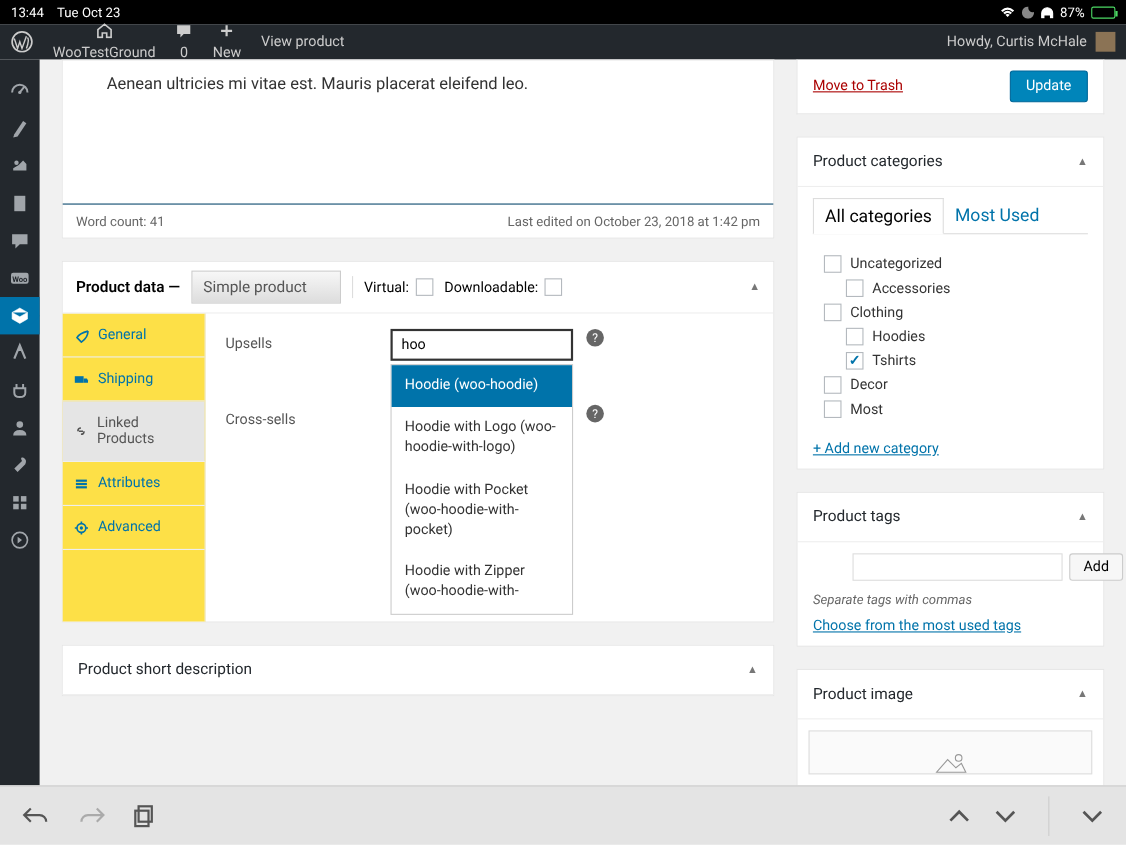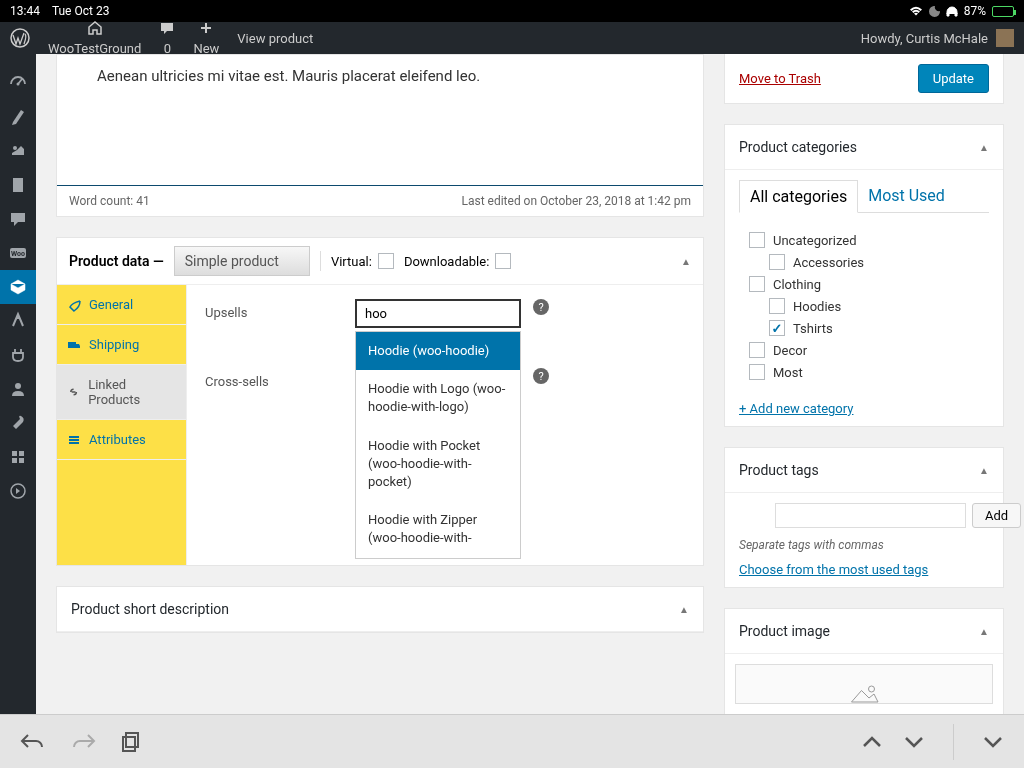--- a/index.html
+++ b/index.html
@@ -261,20 +261,28 @@
                 <span>Linked Products</span>
               </div>
             <div class="pd-tab">
                 <svg width="14" height="14" viewBox="0 0 14 14">
                   <rect x="2" y="3" width="10" height="2" fill="#0073aa"></rect>
                   <rect x="2" y="6" width="10" height="2" fill="#0073aa"></rect>
                   <rect x="2" y="9" width="10" height="2" fill="#0073aa"></rect>
                 </svg>
                 <span>Attributes</span>
               </div>
+            <div class="pd-tab">
+                <svg width="14" height="14" viewBox="0 0 14 14">
+                  <circle cx="7" cy="7" r="4" fill="none" stroke="#0073aa" stroke-width="1.5"></circle>
+                  <circle cx="7" cy="7" r="1.5" fill="#0073aa"></circle>
+                  <path d="M7 1 V3 M7 11 V13 M1 7 H3 M11 7 H13" stroke="#0073aa" stroke-width="1.5"></path>
+                </svg>
+                <span>Advanced</span>
+              </div>
           </div>
           <div class="pd-content">
             <div class="pd-field">
               <div class="pd-field-label">Upsells</div>
               <div class="pd-field-input">
                 <input class="search-input" value="hoo" style="">
                 <div class="dropdown">
                   <div class="dropdown-item highlighted">Hoodie (woo-hoodie)</div>
                   <div class="dropdown-item">Hoodie with Logo (woo-hoodie-with-logo)</div>
                   <div class="dropdown-item">Hoodie with Pocket (woo-hoodie-with-pocket)</div>

